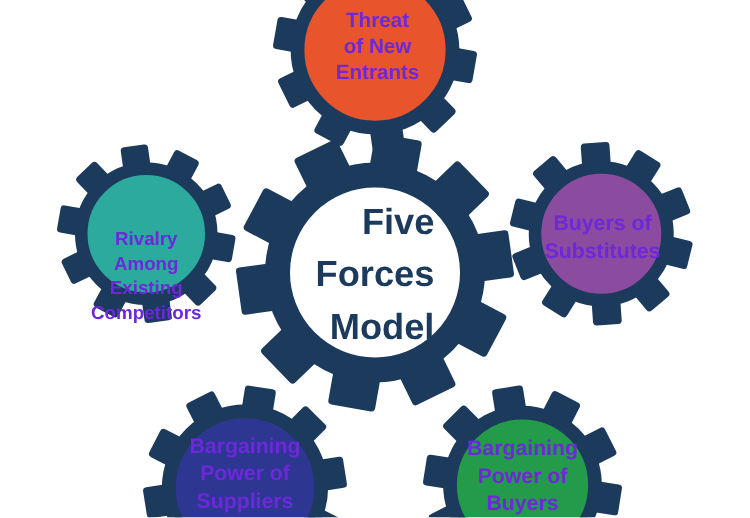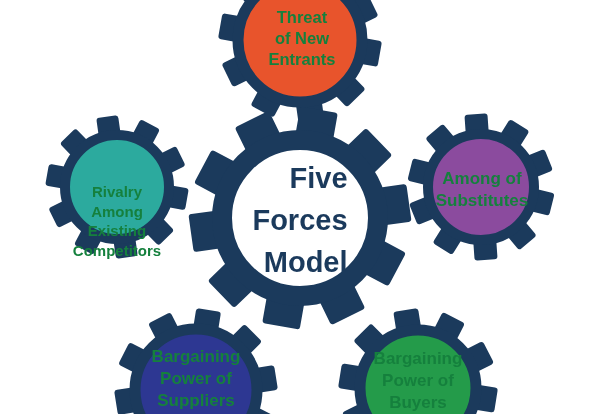--- a/index.html
+++ b/index.html
@@ -15,21 +15,21 @@
     background:var(--bg);
   }
   svg{display:block;position:absolute;left:0;top:0;}
   .tooth{fill:var(--navy);}
   .hub{stroke:var(--navy);}
   .gear-label{
     position:absolute;
     transform:translate(-50%,-50%);
     text-align:center;
     font-weight:700;
-    color:#15803d;
+    color:#6d28d9;
     white-space:pre-line;
     pointer-events:none;
   }
   .label-center{font-size:29px;line-height:42px;color:var(--navy);}
   .label-top{font-size:16.5px;line-height:21px;}
   .label-left{font-size:15px;line-height:19.5px;}
   .label-right{font-size:17px;line-height:22px;}
   .label-bottom-left{font-size:17px;line-height:22px;}
   .label-bottom-right{font-size:17px;line-height:22px;}
 </style>
@@ -143,21 +143,21 @@
 
   <div class="gear-label label-top" style="left:302px;top:38px;">Threat
 of New
 Entrants</div>
 
   <div class="gear-label label-left" style="left:117px;top:187px;margin-top:34px;">Rivalry
 Among
 Existing
 Competitors</div>
 
-  <div class="gear-label label-right" style="left:482px;top:190px;">Among of
+  <div class="gear-label label-right" style="left:482px;top:190px;">Buyers of
 Substitutes</div>
 
   <div class="gear-label label-bottom-left" style="left:196px;top:379px;">Bargaining
 Power of
 Suppliers</div>
 
   <div class="gear-label label-bottom-right" style="left:418px;top:381px;">Bargaining
 Power of
 Buyers</div>
 

